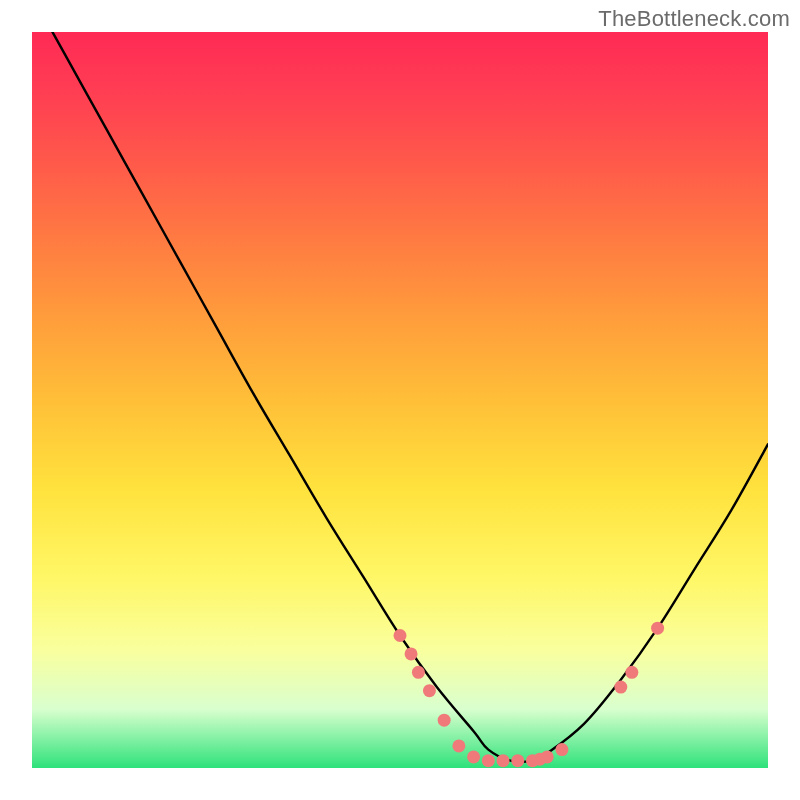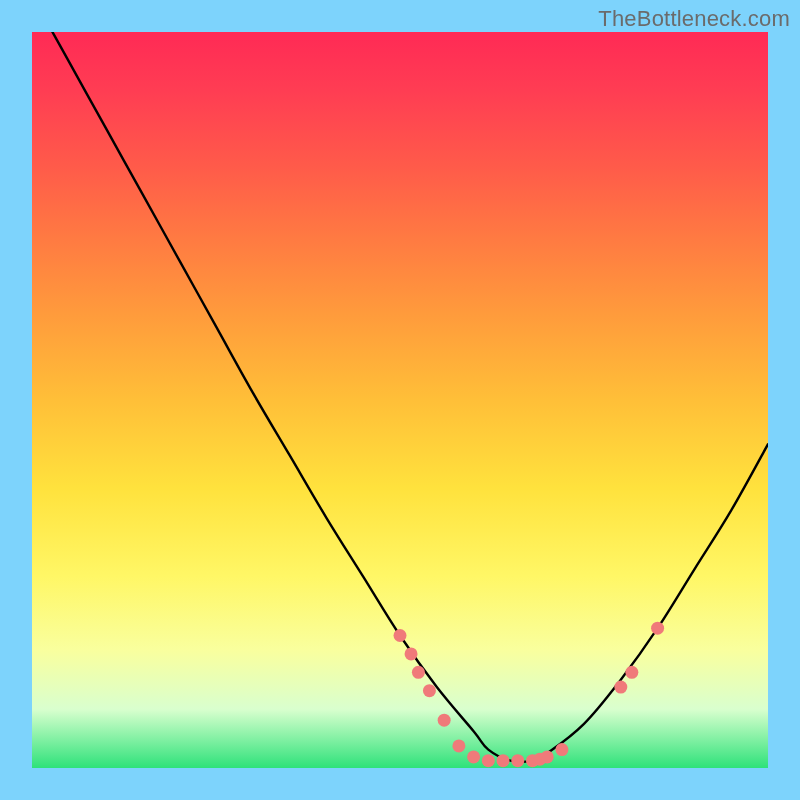--- a/index.html
+++ b/index.html
@@ -8,21 +8,21 @@
     width: 800px;
     height: 800px;
     background: #000;
     overflow: hidden;
     font-family: Arial, Helvetica, sans-serif;
   }
   .stage {
     position: relative;
     width: 800px;
     height: 800px;
-    background: #7dd3fc;
+    background: #ffffff;
   }
   .plot-area {
     position: absolute;
     left: 32px;
     top: 32px;
     width: 736px;
     height: 736px;
   }
   .gradient {
     position: absolute;

